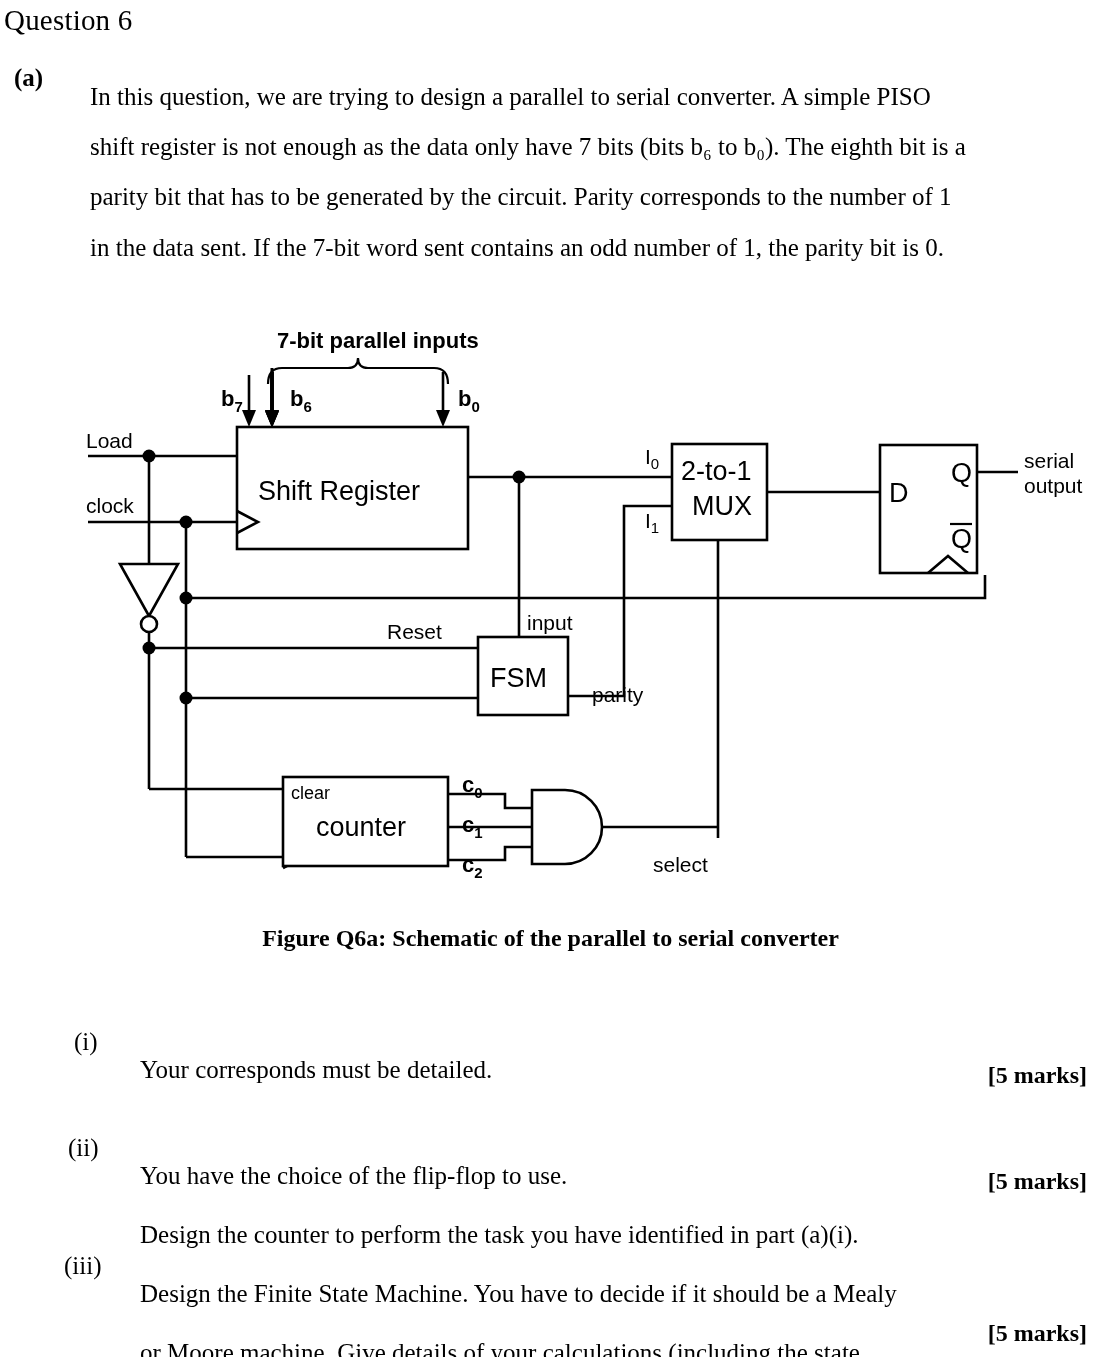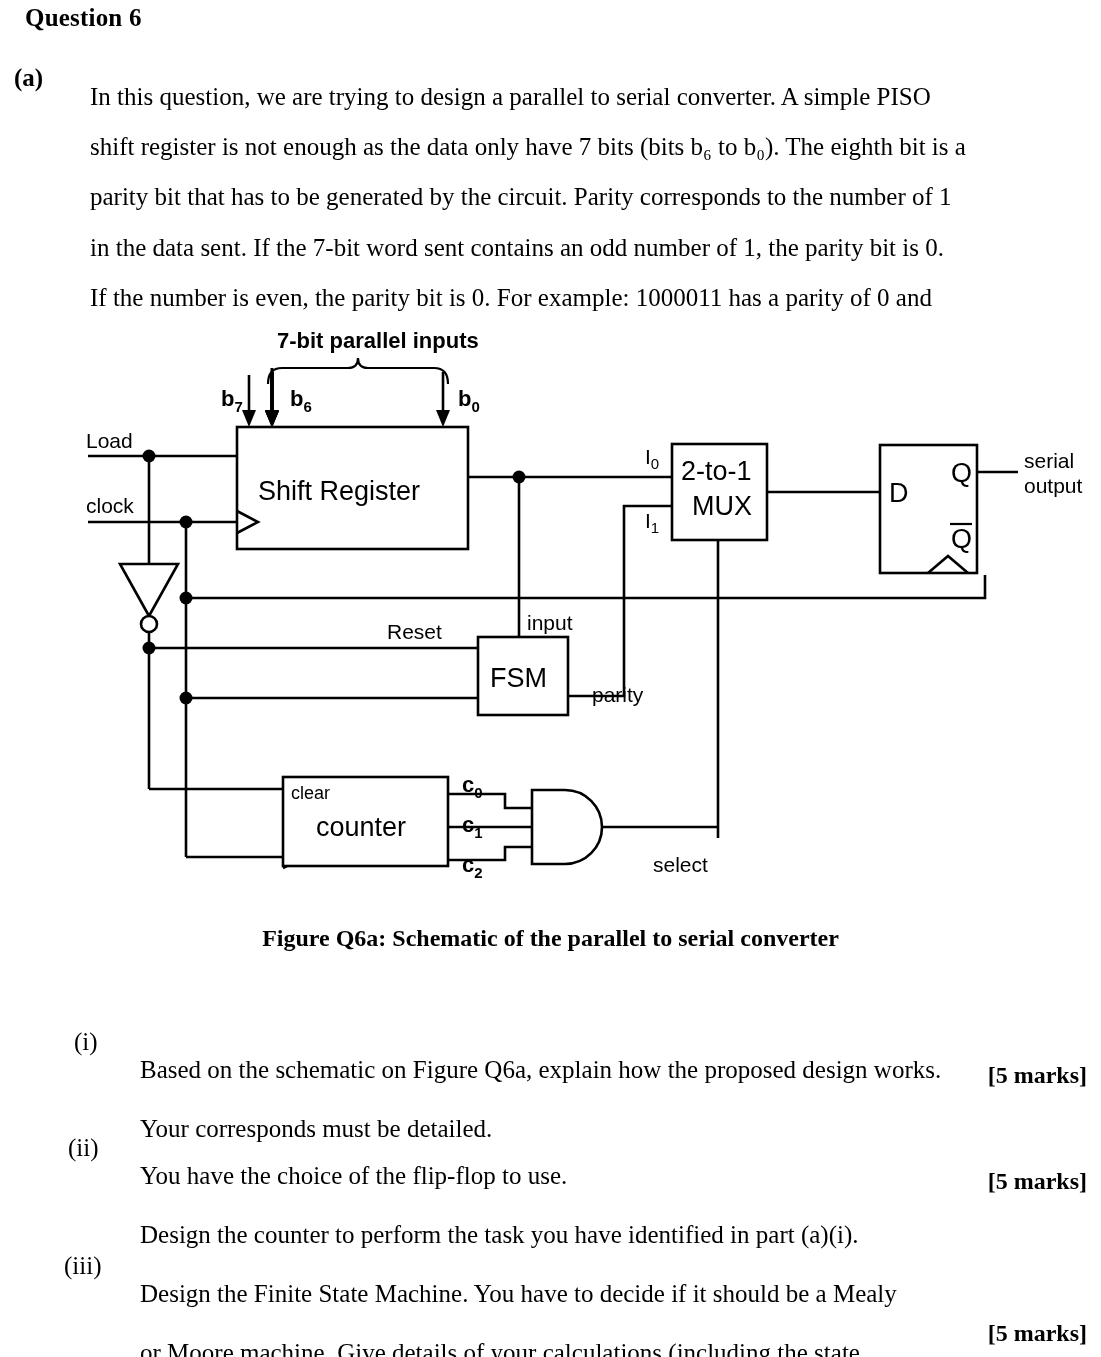--- a/index.html
+++ b/index.html
@@ -12,24 +12,24 @@
     height: 1357px;
     position: relative;
     font-family: "Liberation Serif", serif;
     color: #000000;
     overflow: hidden;
   }
 
   
   .q-title {
     position: absolute;
-    left: 25px;
+    left: 4px;
     top: 4px;
-    font-size: 25px;
-    font-weight: bold;
+    font-size: 29px;
+    font-weight: normal;
     letter-spacing: 0.2px;
   }
 
   .part-marker {
     position: absolute;
     font-size: 25px;
     font-weight: bold;
   }
 
   .para {
@@ -120,21 +120,20 @@
 
 <div class="q-title">Question 6</div>
 
 <div class="part-marker" style="left:14px; top:64px;">(a)</div>
 
 <div class="para" id="part-a-body" style="left:74px; top:64px; width:1010px;">
     <p>In this question, we are trying to design a parallel to serial converter.  A simple PISO</p>
     <p>shift register is not enough as the data only have 7 bits (bits b₆ to b₀).  The eighth bit is a</p>
     <p>parity bit that has to be generated by the circuit.  Parity corresponds to the number of 1</p>
     <p>in the data sent.  If the 7-bit word sent contains an odd number of 1, the parity bit is 0.</p>
-    <p>If the number is even, the parity bit is 0.  For example: 1000011 has a parity of 0 and</p>
   </div>
 
 <div id="diagram">
 <svg width="1101" height="610" viewBox="0 0 1101 610" xmlns="http://www.w3.org/2000/svg">
 
   <text class="lbl-bold" x="277" y="48">7-bit parallel inputs</text>
 
   <path class="thinwire" d="M 268 84 Q 268 68 282 68 L 348 68 Q 358 68 358 58 Q 358 68 368 68 L 434 68 Q 448 68 448 84"></path>
 
   <g>
@@ -291,21 +290,20 @@
   <path class="wire" d="M 602 527 L 718 527"></path>
   <text class="lbl" x="653" y="572">select</text>
 
 </svg>
 </div>
 
 <div class="caption">Figure Q6a:  Schematic of the parallel to serial converter</div>
 
 <div class="sub-marker" style="left:74px; top:1028px;">(i)</div>
 <div class="sub-item" id="sub-i" style="left:140px; top:1028px; width:944px;">
-    <p>Based on the schematic on Figure Q6a, explain how the proposed design works.</p>
     <p>Your corresponds must be detailed.</p>
   </div>
 <div class="marks" style="top:1062px;">[5 marks]</div>
 
 <div class="sub-marker" style="left:68px; top:1134px;">(ii)</div>
 <div class="sub-item" id="sub-ii" style="left:140px; top:1134px; width:944px;">
     <p>You have the choice of the flip-flop to use.</p>
     <p>Design the counter to perform the task you have identified in part (a)(i).</p>
   </div>
 <div class="marks" style="top:1168px;">[5 marks]</div>

